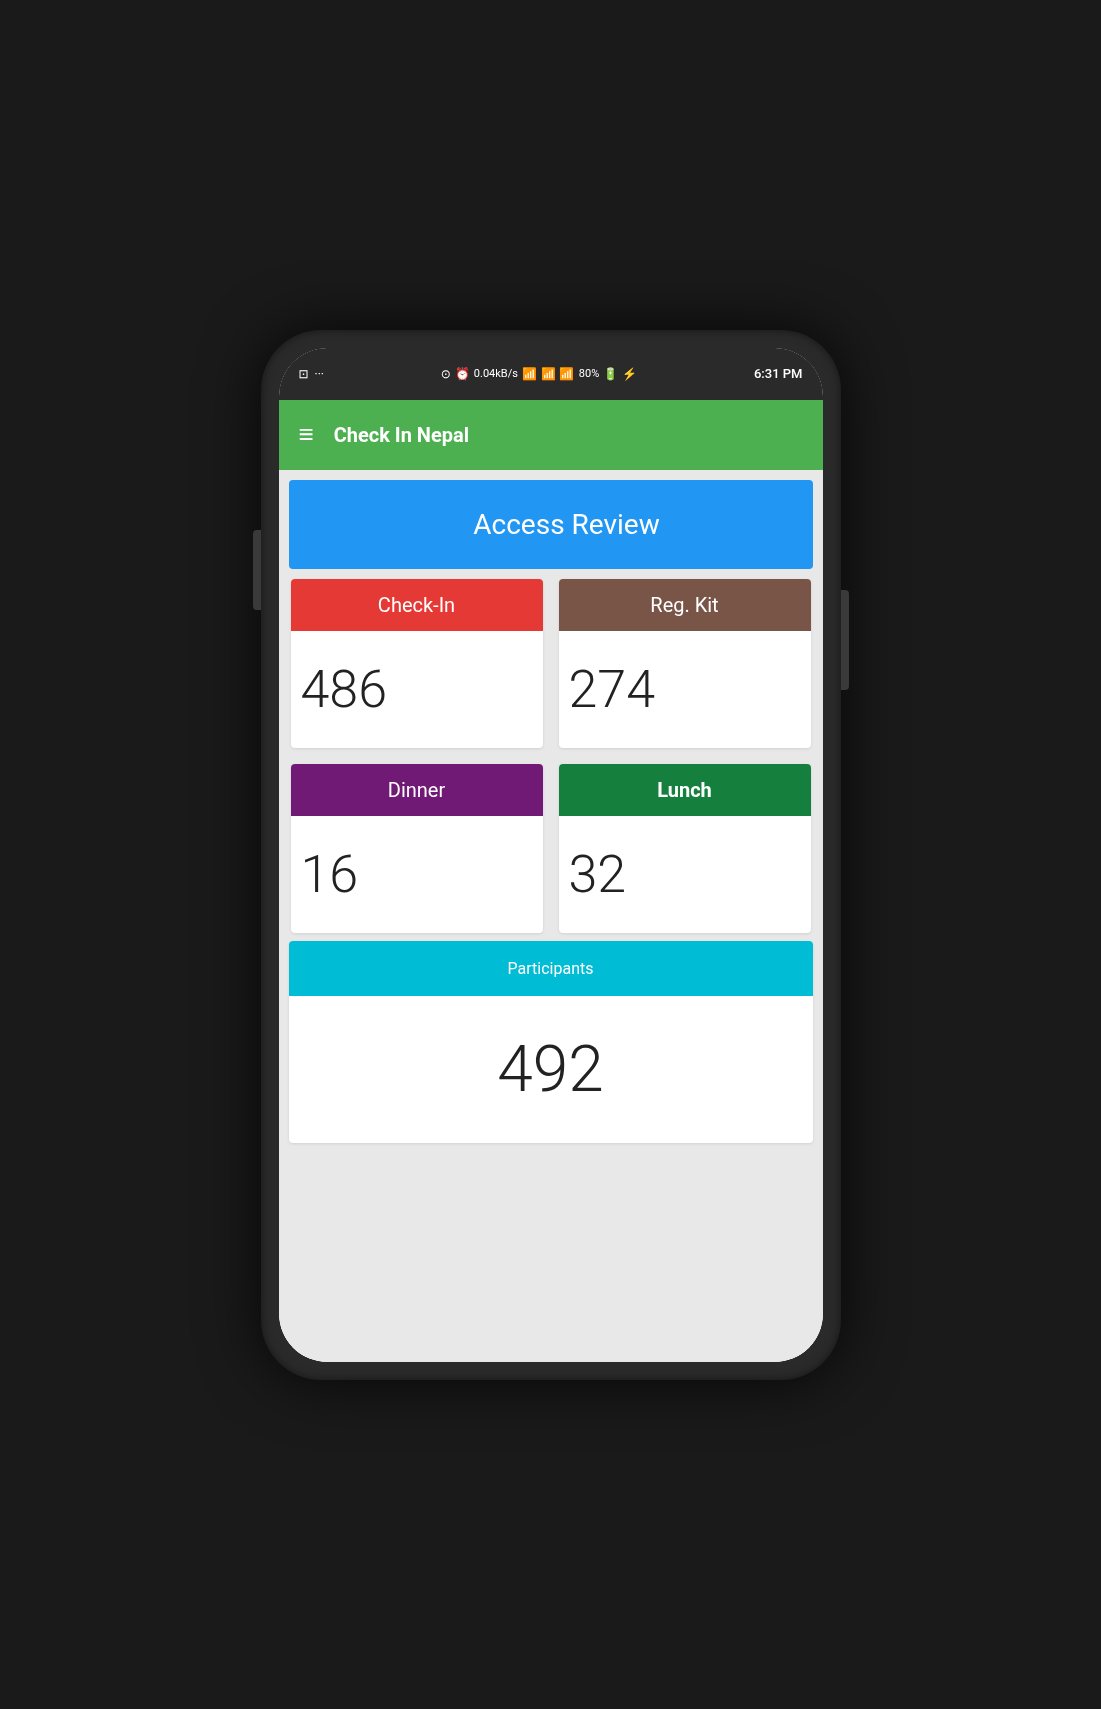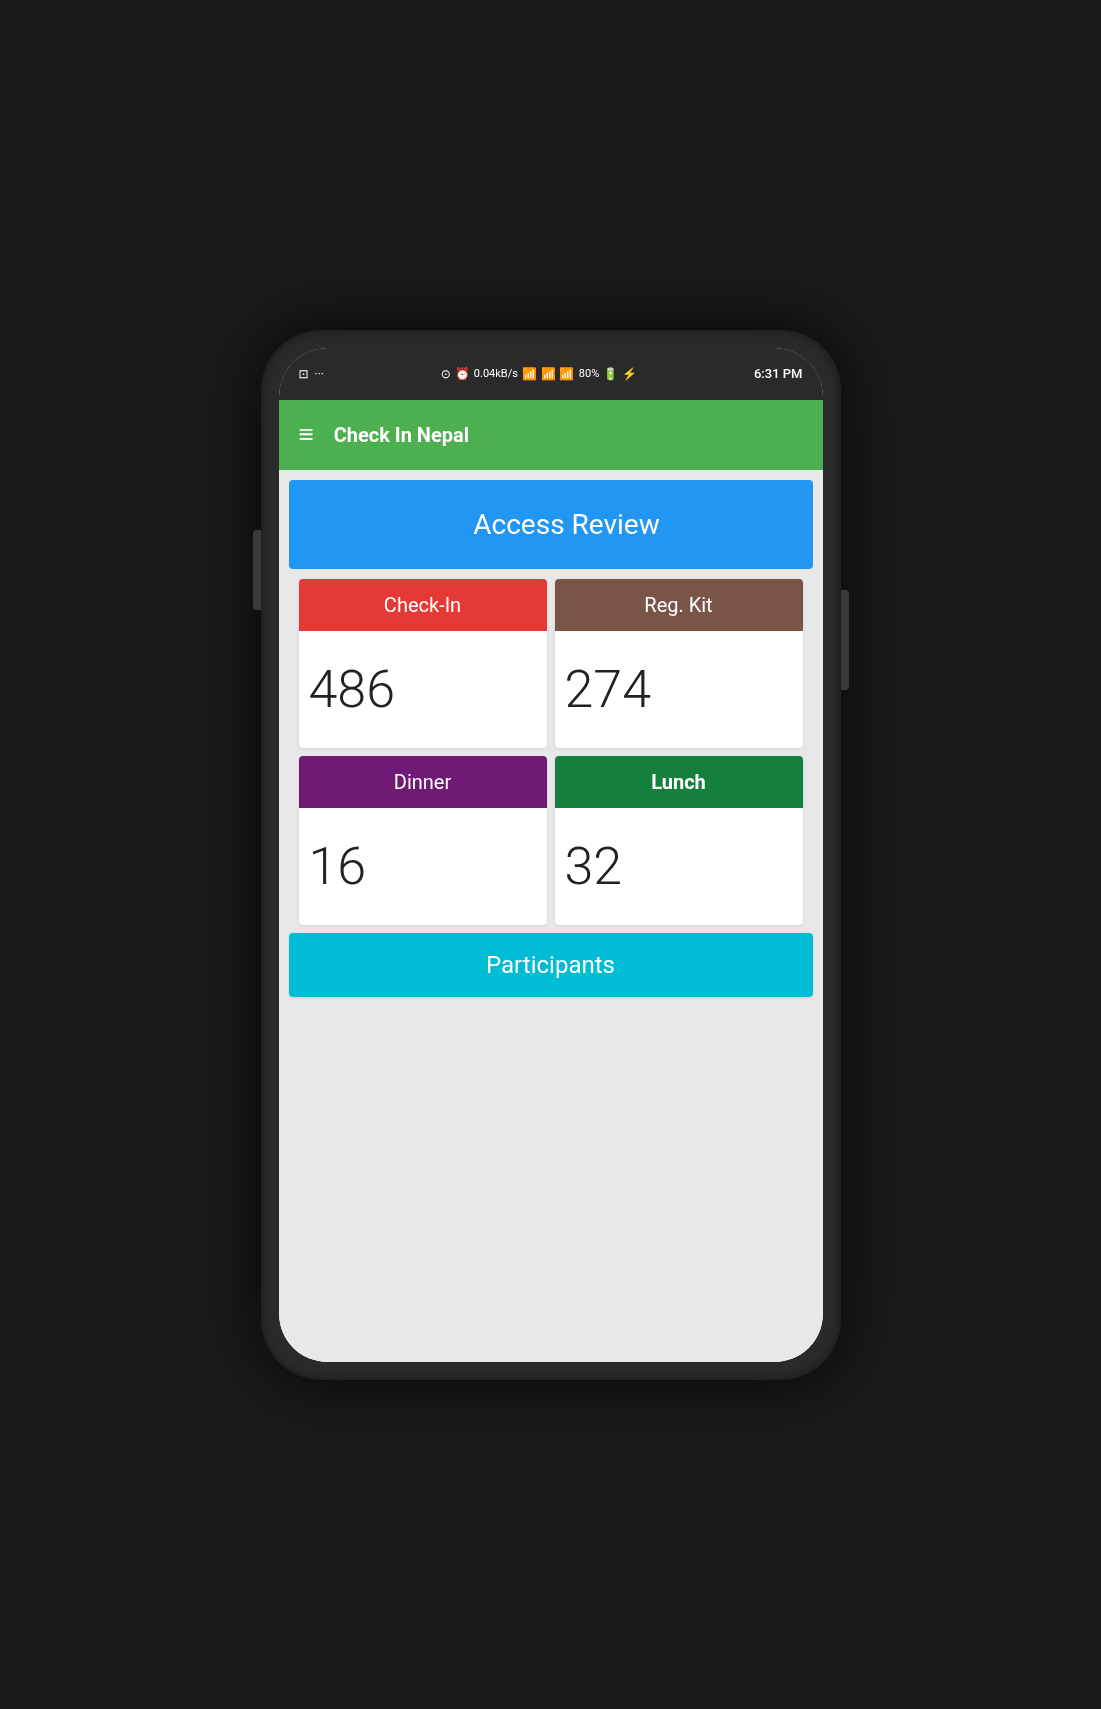--- a/index.html
+++ b/index.html
@@ -146,22 +146,22 @@
       color: white;
       font-size: 28px;
       font-weight: 400;
       margin-left: 32px;
     }
 
     
     .stats-grid {
       display: grid;
       grid-template-columns: 1fr 1fr;
-      gap: 8px;
-      margin: 0 20px;
+      gap: 16px;
+      margin: 0 12px;
     }
 
     .stat-card {
       background: white;
       border-radius: 4px;
       overflow: hidden;
       box-shadow: 0 1px 3px rgba(0,0,0,0.1);
     }
 
     .stat-label {
@@ -192,21 +192,21 @@
       margin: 8px 10px;
       overflow: hidden;
       box-shadow: 0 1px 3px rgba(0,0,0,0.1);
     }
 
     .participants-label {
       background: #00BCD4;
       padding: 18px 20px;
       text-align: center;
       color: white;
-      font-size: 24px;
+      font-size: 16px;
       font-weight: 400;
     }
 
     .participants-value {
       padding: 36px 10px;
       text-align: center;
       font-size: 64px;
       color: #222;
       font-weight: 300;
     }
@@ -287,20 +287,21 @@
 
           <div class="stat-card">
             <div class="stat-label lunch">Lunch</div>
             <div class="stat-value">32</div>
           </div>
 
         </div>
 
         <div class="participants-section">
           <div class="participants-label">Participants</div>
+          <div class="participants-value">492</div>
         </div>
 
         <div class="bottom-area"></div>
 
       </div>
     </div>
   </div>
 </div>
 
 </body></html>

